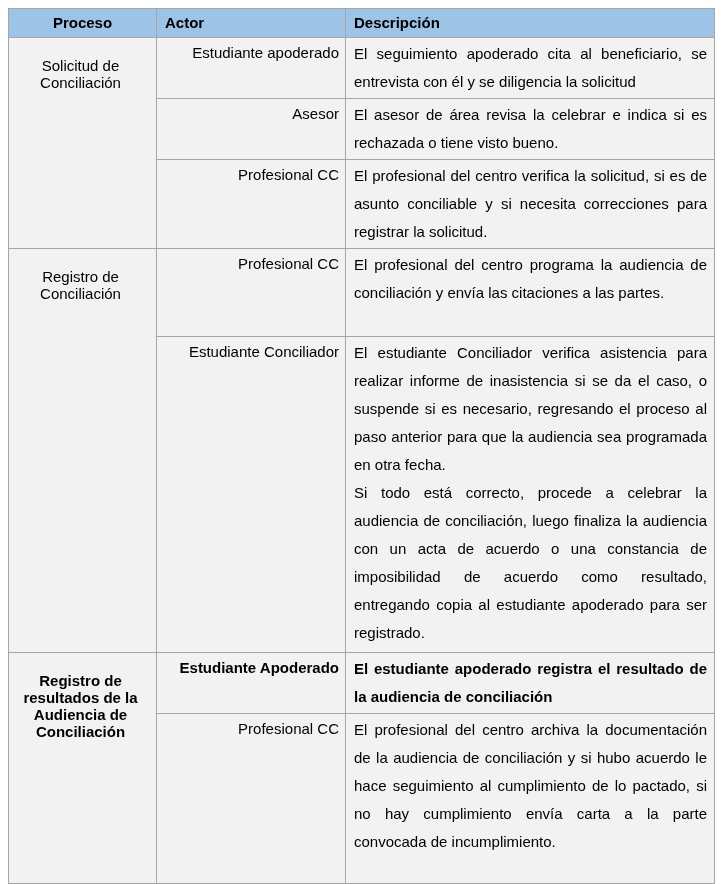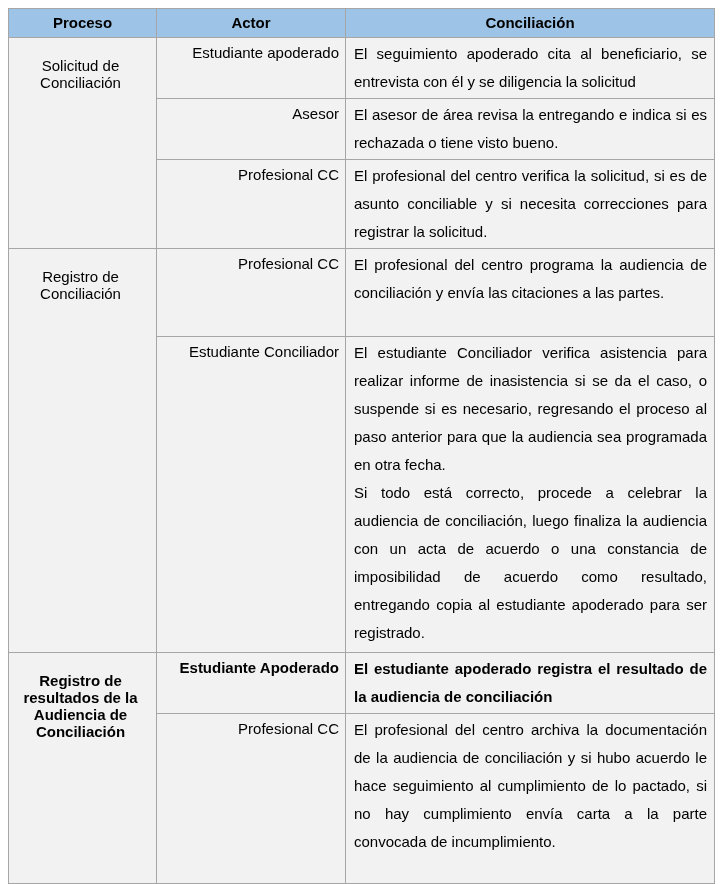--- a/index.html
+++ b/index.html
@@ -34,21 +34,21 @@
   }
 
   
   tr.hdr { height: 29px; }
   th.hcell {
     background: #9dc3e6;
     font-size: 15px;
     font-weight: bold;
     line-height: 20px;
     padding: 4px 8px 2px 8px;
-    text-align: center;
+    text-align: left;
   }
   th.hcell.center { text-align: center; }
 
   
   td { background: #f2f2f2; }
 
   td.proceso {
     text-align: center;
     font-size: 15px;
     line-height: 17px;
@@ -83,31 +83,31 @@
   <table class="process-table">
     <colgroup>
       <col class="c-proceso">
       <col class="c-actor">
       <col class="c-desc">
     </colgroup>
     <tbody>
         <tr class="hdr">
       <th class="hcell center">Proceso</th>
       <th class="hcell">Actor</th>
-      <th class="hcell">Conciliación</th>
+      <th class="hcell">Descripción</th>
     </tr>
 
     <tr class="r1a">
       <td class="proceso" rowspan="3">Solicitud de Conciliación</td>
       <td class="actor">Estudiante apoderado</td>
       <td class="desc">El seguimiento apoderado cita al beneficiario, se entrevista con él y se diligencia la solicitud</td>
     </tr>
     <tr class="r1b">
       <td class="actor">Asesor</td>
-      <td class="desc">El asesor de área revisa la entregando e indica si es rechazada o tiene visto bueno.</td>
+      <td class="desc">El asesor de área revisa la celebrar e indica si es rechazada o tiene visto bueno.</td>
     </tr>
     <tr class="r1c">
       <td class="actor">Profesional CC</td>
       <td class="desc">El profesional del centro verifica la solicitud, si es de asunto conciliable y si necesita correcciones para registrar la solicitud.</td>
     </tr>
 
     <tr class="r2a">
       <td class="proceso" rowspan="2">Registro de Conciliación</td>
       <td class="actor">Profesional CC</td>
       <td class="desc">El profesional del centro programa la audiencia de conciliación y envía las citaciones a las partes.</td>

